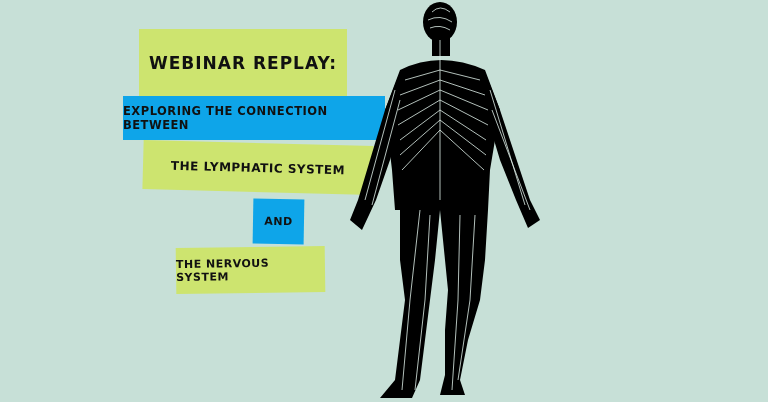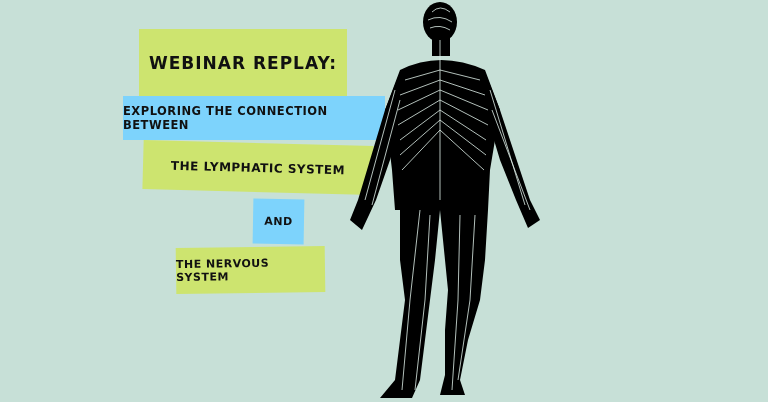--- a/index.html
+++ b/index.html
@@ -11,21 +11,21 @@
     }
     .box {
       position: absolute;
       display: flex; align-items: center; justify-content: center;
       font-weight: bold; color: #111;
       text-transform: uppercase;
       letter-spacing: 0.5px;
       font-family: "DejaVu Sans", sans-serif;
     }
     .lime { background: #cde46f; }
-    .green { background: #7dd3fc; }
+    .green { background: #0ea5e9; }
     #b-title { left: 133px; top: 29px; width: 208px; height: 67px; font-size: 17px; letter-spacing: 1px; margin-left: 6px; }
     #b-explore { left: 123px; top: 96px; width: 262px; height: 44px; font-size: 11.5px; }
     #b-lymph { left: 143px; top: 143px; width: 230px; height: 49px; font-size: 12px; transform: rotate(1.5deg); }
     #b-and { left: 234px; top: 199px; width: 51px; height: 45px; font-size: 11px; transform: rotate(1deg); margin-left: 19px; }
     #b-nerv { left: 176px; top: 247px; width: 149px; height: 46px; font-size: 11px; transform: rotate(-0.8deg); }
     #figure { position: absolute; left: 340px; top: 0; width: 220px; height: 402px; }
   </style>
 </head>
 <body>
 

